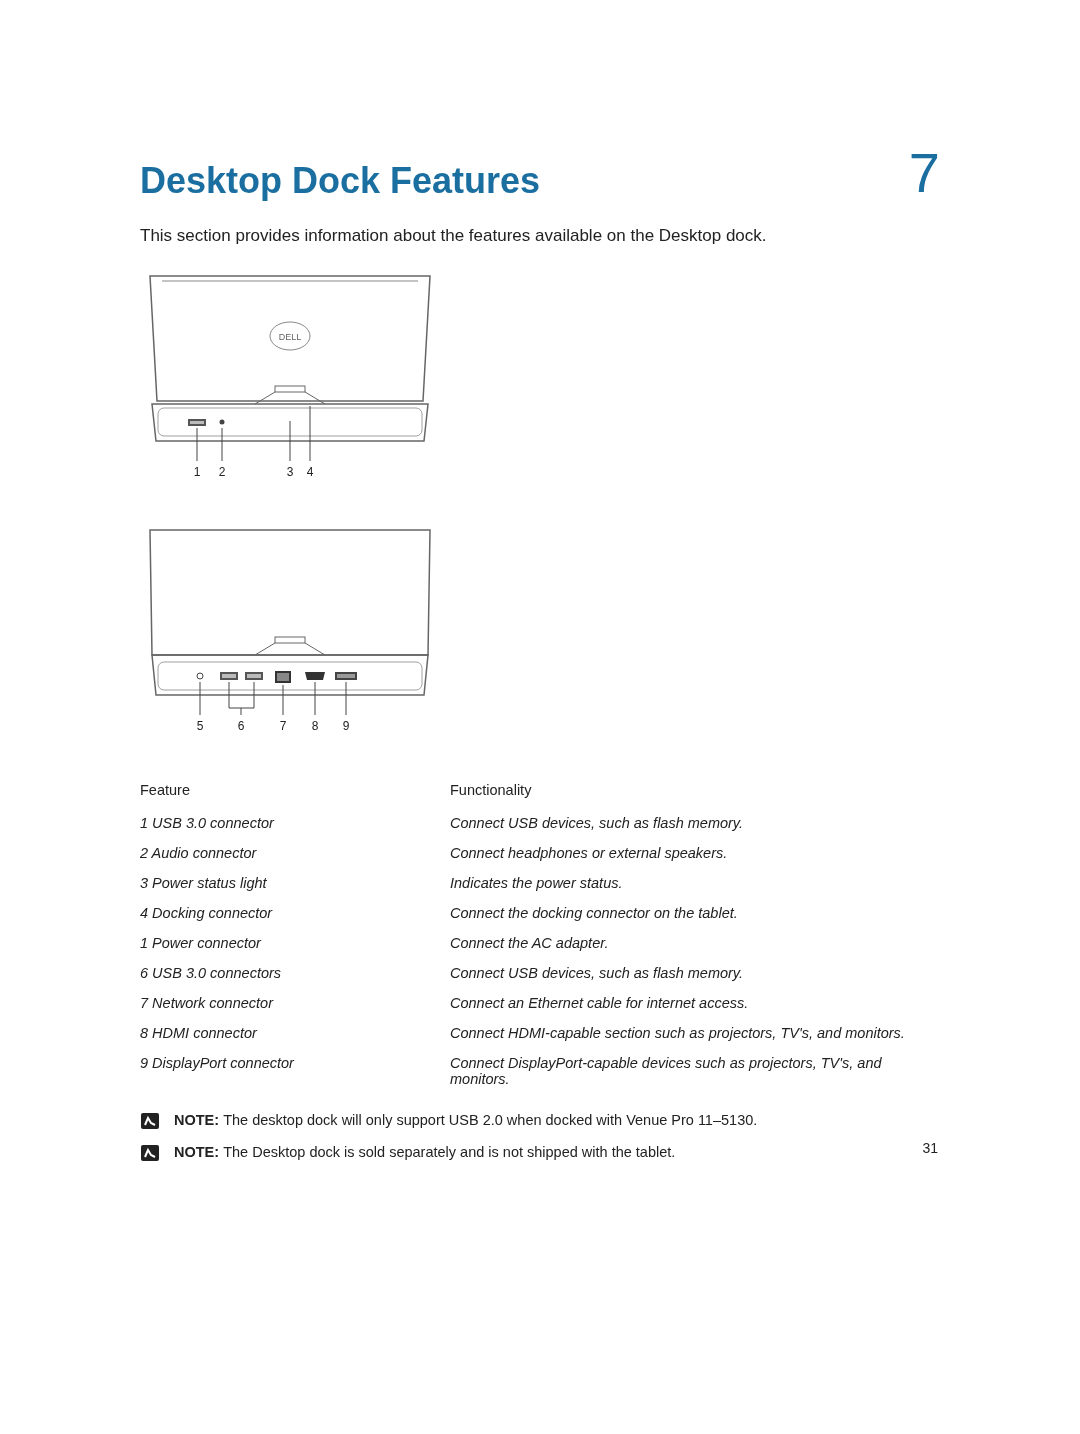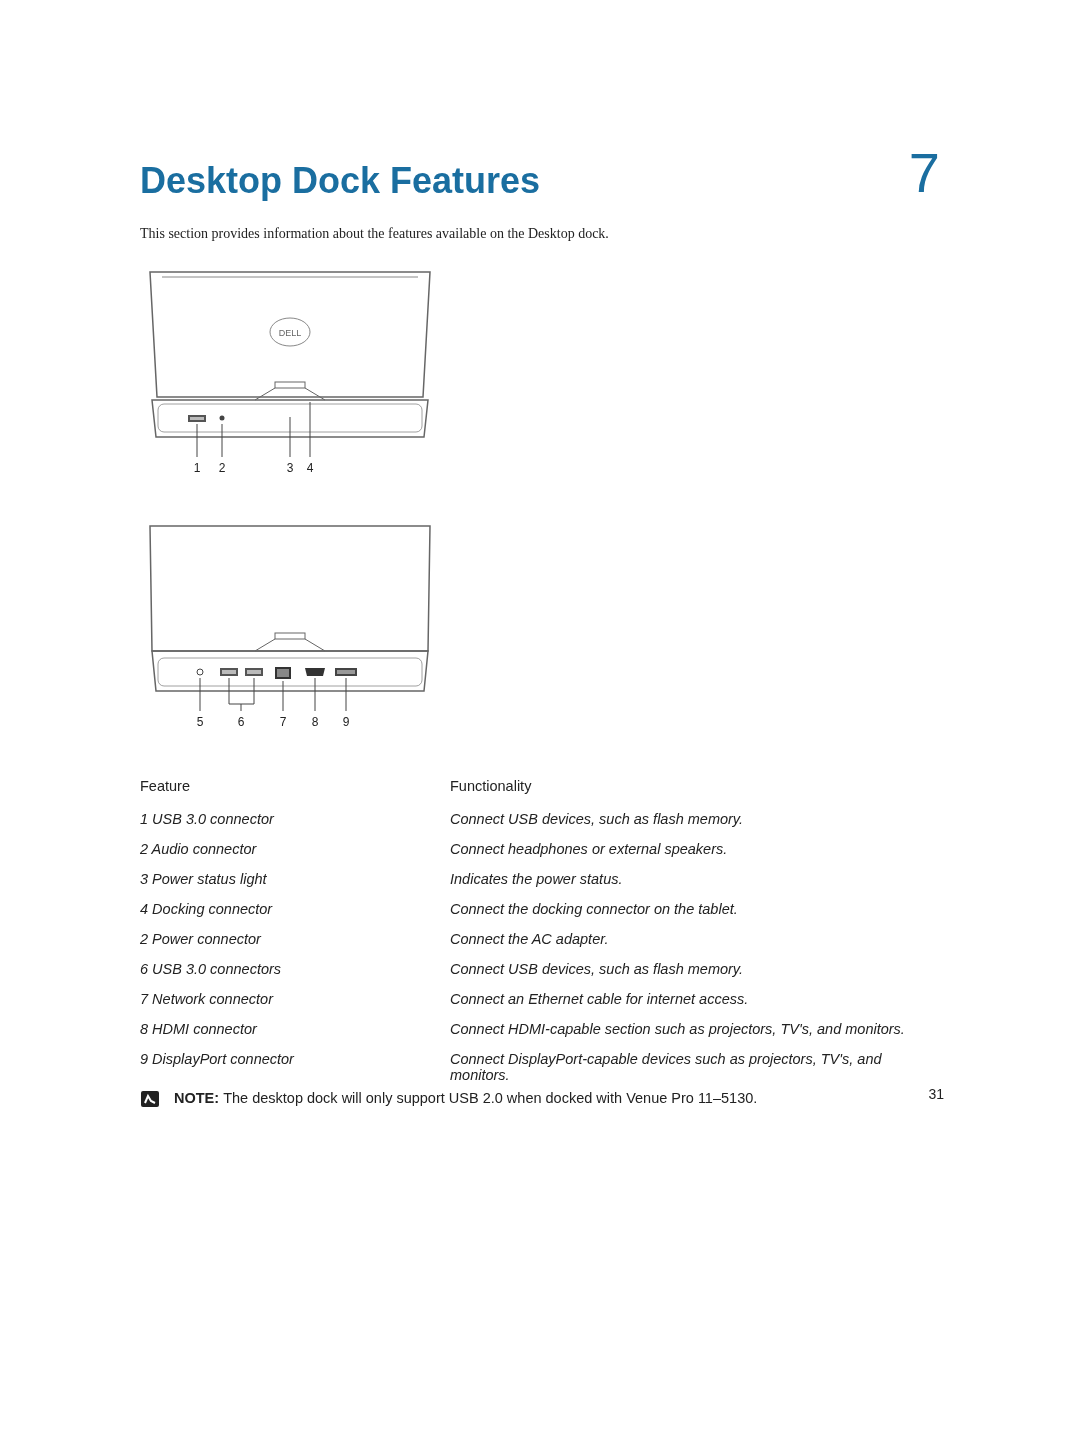--- a/index.html
+++ b/index.html
@@ -27,23 +27,22 @@
       font-weight: 300;
       color: #1a6ea0;
     }
     .page-title {
       font-size: 36px;
       font-weight: 700;
       color: #1a6ea0;
       margin-bottom: 24px;
     }
     .intro {
-      font-size: 14px;
+      font-size: 17px;
       margin-bottom: 20px;
-      font-family: Liberation Serif, serif;
     }
     .diagram {
       margin-bottom: 24px;
       text-align: center;
     }
     .diagram svg {
       display: block;
     }
     .feature-table {
       width: 100%;
@@ -60,20 +59,21 @@
       font-size: 14.5px;
       padding: 7px 0;
       vertical-align: top;
       font-style: italic;
     }
     .feature-table th:first-child,
     .feature-table td:first-child {
       width: 310px;
     }
     .notes {
+      margin-top: 18px;
     }
     .note-row {
       display: flex;
       align-items: flex-start;
       margin-bottom: 14px;
     }
     .note-icon {
       width: 20px;
       height: 18px;
       margin-right: 14px;
@@ -81,21 +81,21 @@
     }
     .note-text {
       font-size: 14.5px;
     }
     .note-label {
       font-weight: 600;
     }
     .page-num {
       position: absolute;
       bottom: 80px;
-      right: 136px;
+      right: 142px;
       font-size: 14px;
     }
   </style>
 </head>
 <body>
 
 <div class="page">
   <div class="chapter-num">7</div>
   <h1 class="page-title">Desktop Dock Features</h1>
   <p class="intro">This section provides information about the features available on the Desktop dock.</p>
@@ -189,21 +189,21 @@
         </tr>
         <tr>
           <td>3 Power status light</td>
           <td>Indicates the power status.</td>
         </tr>
         <tr>
           <td>4 Docking connector</td>
           <td>Connect the docking connector on the tablet.</td>
         </tr>
         <tr>
-          <td>2 Power connector</td>
+          <td>1 Power connector</td>
           <td>Connect the AC adapter.</td>
         </tr>
         <tr>
           <td>6 USB 3.0 connectors</td>
           <td>Connect USB devices, such as flash memory.</td>
         </tr>
         <tr>
           <td>7 Network connector</td>
           <td>Connect an Ethernet cable for internet access.</td>
         </tr>
@@ -219,16 +219,23 @@
   </table>
 
   <div class="notes" id="notes-container">
   <div class="note-row">
         <span class="note-icon"><svg width="20" height="18" viewBox="0 0 20 18">
             <rect x="1" y="1" width="18" height="16" rx="2" fill="#222"></rect>
             <path d="M 5 13 L 8 6 L 11 11 L 15 13" stroke="#fff" stroke-width="2" fill="none"></path>
           </svg></span>
         <span class="note-text"><span class="note-label">NOTE: </span>The desktop dock will only support USB 2.0 when docked with Venue Pro 11–5130.</span>
       </div>
+      <div class="note-row">
+        <span class="note-icon"><svg width="20" height="18" viewBox="0 0 20 18">
+            <rect x="1" y="1" width="18" height="16" rx="2" fill="#222"></rect>
+            <path d="M 5 13 L 8 6 L 11 11 L 15 13" stroke="#fff" stroke-width="2" fill="none"></path>
+          </svg></span>
+        <span class="note-text"><span class="note-label">NOTE: </span>The Desktop dock is sold separately and is not shipped with the tablet.</span>
+      </div>
     </div>
 
   <div class="page-num">31</div>
 </div>
 
 </body></html>

